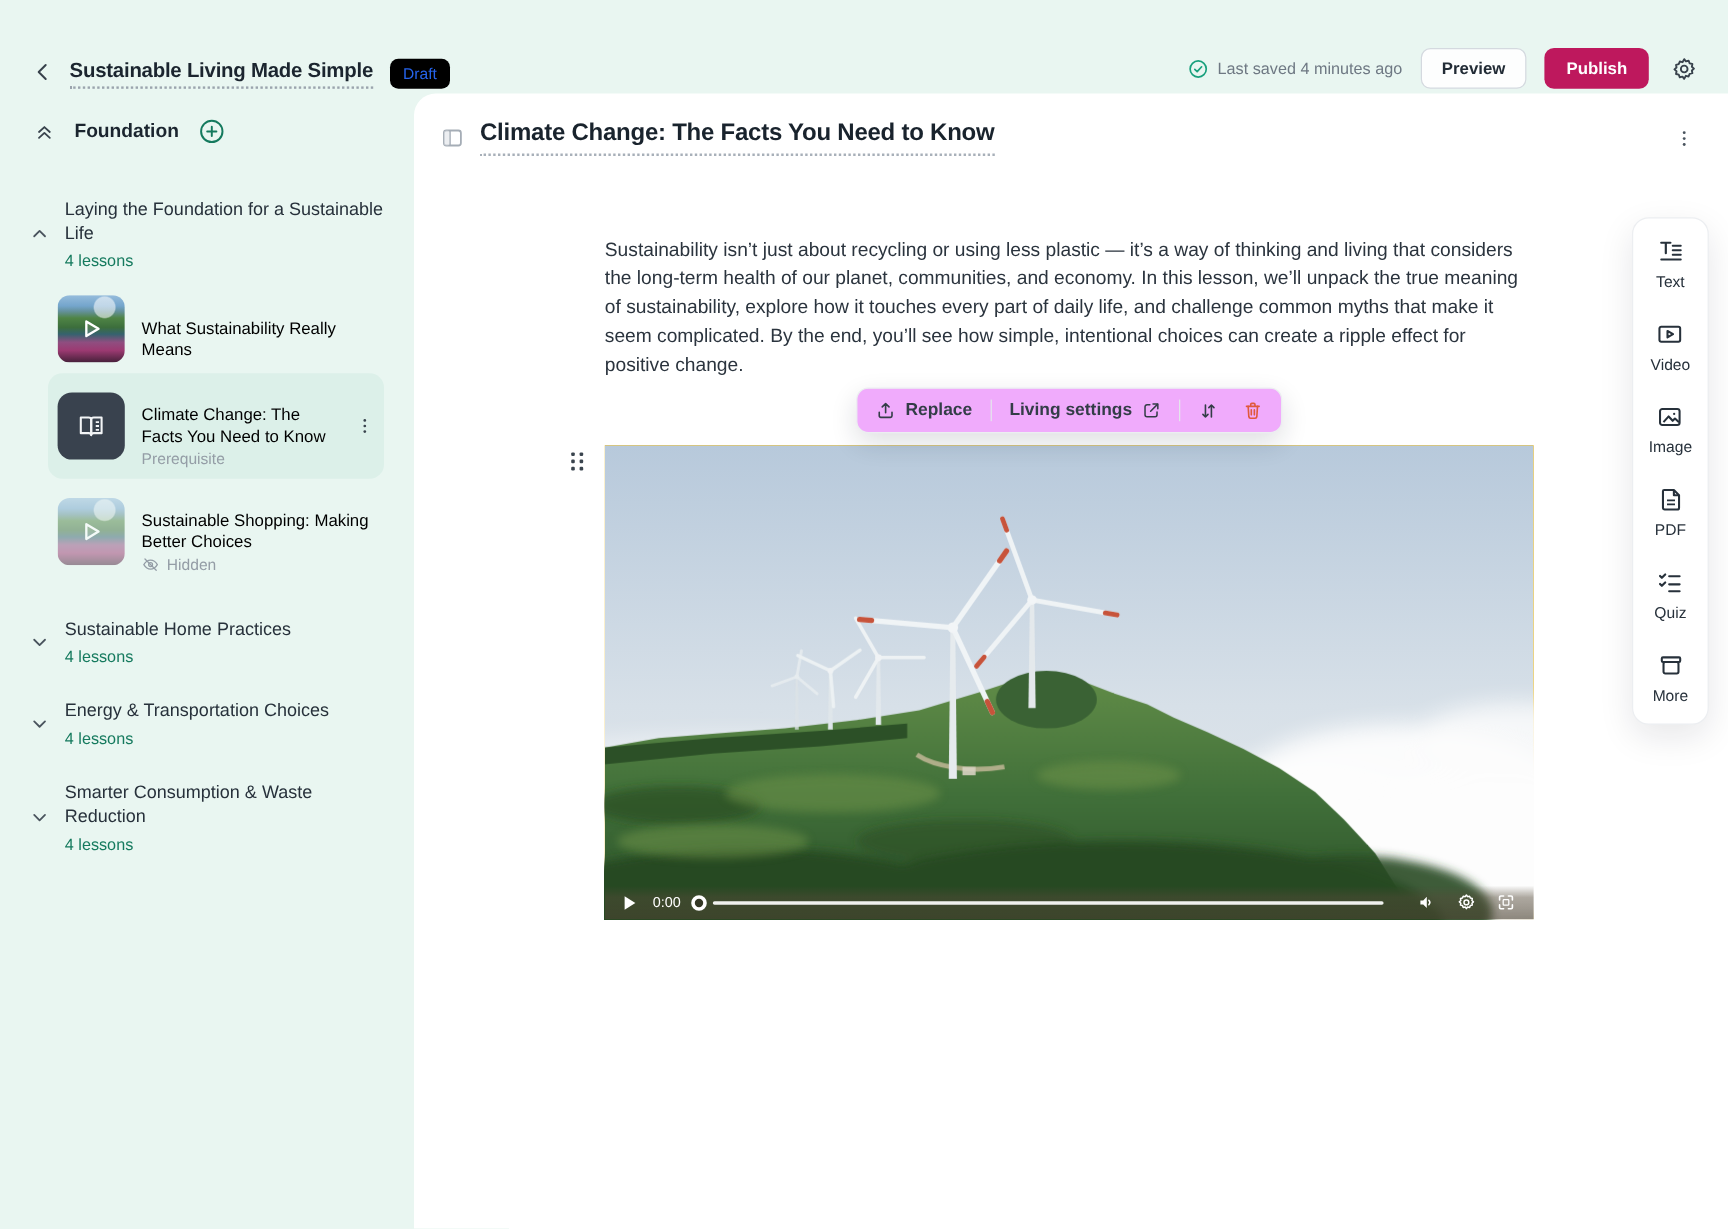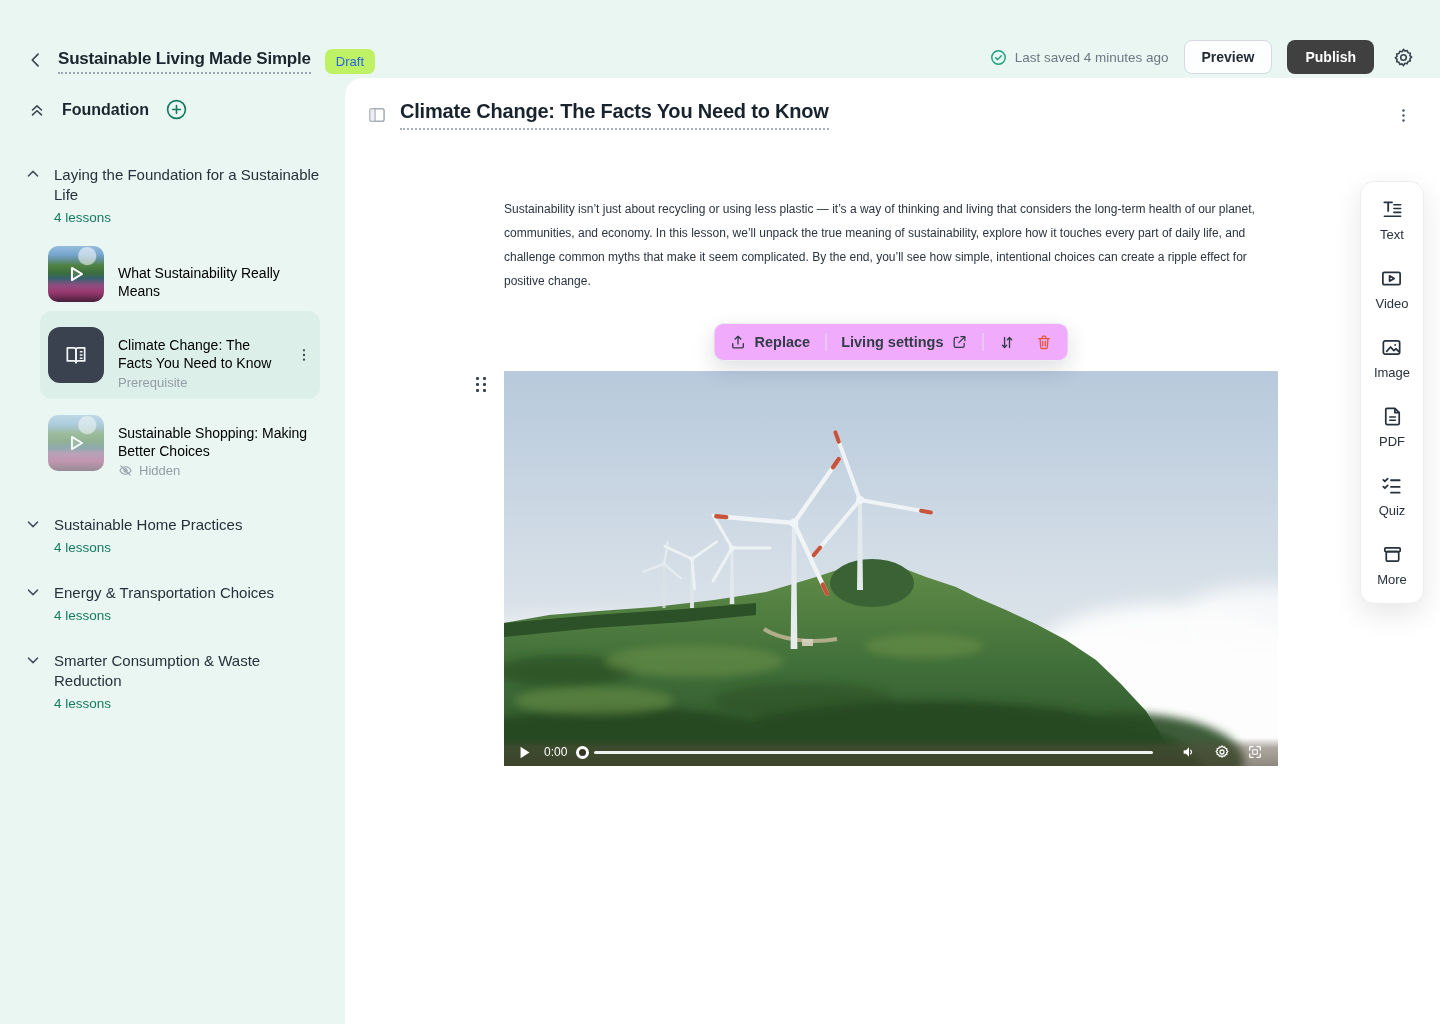--- a/index.html
+++ b/index.html
@@ -7,35 +7,35 @@
   .app { position:relative; width:1440px; height:1024px; background:#E9F6F1;
          font-family:"Liberation Sans", sans-serif; color:#232D37; overflow:hidden; }
 
   
   .topbar { position:absolute; top:0; left:0; right:0; height:74px;
             display:flex; align-items:flex-end; padding:0 22px; }
   .icon-btn { background:none; border:none; cursor:pointer; display:flex;
               align-items:center; justify-content:center; padding:4px; }
   .course-title { font-size:17px; font-weight:700; color:#1B252F; letter-spacing:-.2px;
                   border-bottom:2px dotted #9BA4AD; padding-bottom:3px; margin-left:8px; cursor:text; }
-  .draft-badge { margin-left:14px; background:#bef264; color:#2563EB; font-size:13px;
+  .draft-badge { margin-left:14px; background:#000000; color:#2563EB; font-size:13px;
                  padding:5px 11px; border-radius:7px; }
   .topbar-right { margin-left:auto; display:flex; align-items:center; gap:15px; }
   .saved { display:flex; align-items:center; gap:8px; color:#6E7883; font-size:13.5px; }
   .btn { height:34px; border-radius:8px; font-size:14px; font-weight:600; cursor:pointer;
          display:inline-flex; align-items:center; font-family:inherit; }
   .btn-preview { background:#FDFEFE; border:1px solid #D4D9DF; color:#222C36; padding:0 17px; }
-  .btn-publish { background:#404040; border:none; color:#FFFFFF; padding:0 18px; }
+  .btn-publish { background:#be185d; border:none; color:#FFFFFF; padding:0 18px; }
 
   
   .sidebar { position:absolute; top:74px; left:0; width:345px; bottom:0; padding:20px 14px 0 24px; }
   .curriculum-head { display:flex; align-items:center; gap:12px; margin-bottom:40px; }
   .curriculum-title { font-size:16px; font-weight:700; color:#1B252F; }
   .section { margin-bottom:28px; }
-  .section-head { display:flex; gap:12px; cursor:pointer; }
+  .section-head { display:flex; align-items:center; gap:12px; cursor:pointer; }
   .section-text { flex:1; }
   .section-title { font-size:15px; line-height:20px; color:#27313B; font-weight:500; }
   .section-count { font-size:13.5px; color:#157A5E; margin-top:5px; }
   .lessons { margin:12px 0 0 16px; }
   .lesson { display:flex; align-items:center; gap:14px; padding:9px 8px; border-radius:12px;
             width:280px; cursor:pointer; }
   .lesson.selected { background:#DCF0E9; }
   .thumb { width:56px; height:56px; border-radius:10px; flex:none; position:relative;
            overflow:hidden; }
   .thumb-img { background:
@@ -51,21 +51,21 @@
   .lesson-sub { font-size:13px; color:#949DA6; margin-top:3px; display:flex; align-items:center; gap:6px; }
   .kebab { color:#39434D; flex:none; }
 
   
   .main-card { position:absolute; left:345px; top:78px; right:0; bottom:0; background:#fff;
                border-radius:18px 0 0 0; }
   .lesson-head { display:flex; align-items:center; padding:22px 24px 0 18px; }
   .main-title { font-size:20px; font-weight:700; color:#19232D; letter-spacing:-.2px;
                 border-bottom:2px dotted #A8B0B9; padding-bottom:5px; margin-left:9px; cursor:text; }
   .head-kebab { margin-left:auto; }
-  .paragraph { position:absolute; left:159px; top:119px; width:774px; font-size:12px;
+  .paragraph { position:absolute; left:159px; top:119px; width:774px; font-size:16px;
                line-height:24px; color:#2B343E; cursor:text; }
 
   .block-toolbar { position:absolute; top:245px; left:546px; transform:translateX(-50%);
                    background:#f0abfc; border:1px solid #ECEEF1; border-radius:10px; height:38px;
                    display:flex; align-items:center; padding:0 10px; gap:10px; z-index:3;
                    box-shadow:0 8px 22px rgba(18,28,40,.14); }
   .tb-btn { display:flex; align-items:center; gap:8px; font-size:14.5px; font-weight:600;
             color:#333D47; background:none; border:none; cursor:pointer; font-family:inherit;
             padding:0 5px; }
   .tb-divider { width:1px; height:18px; background:#E4E7EB; }

